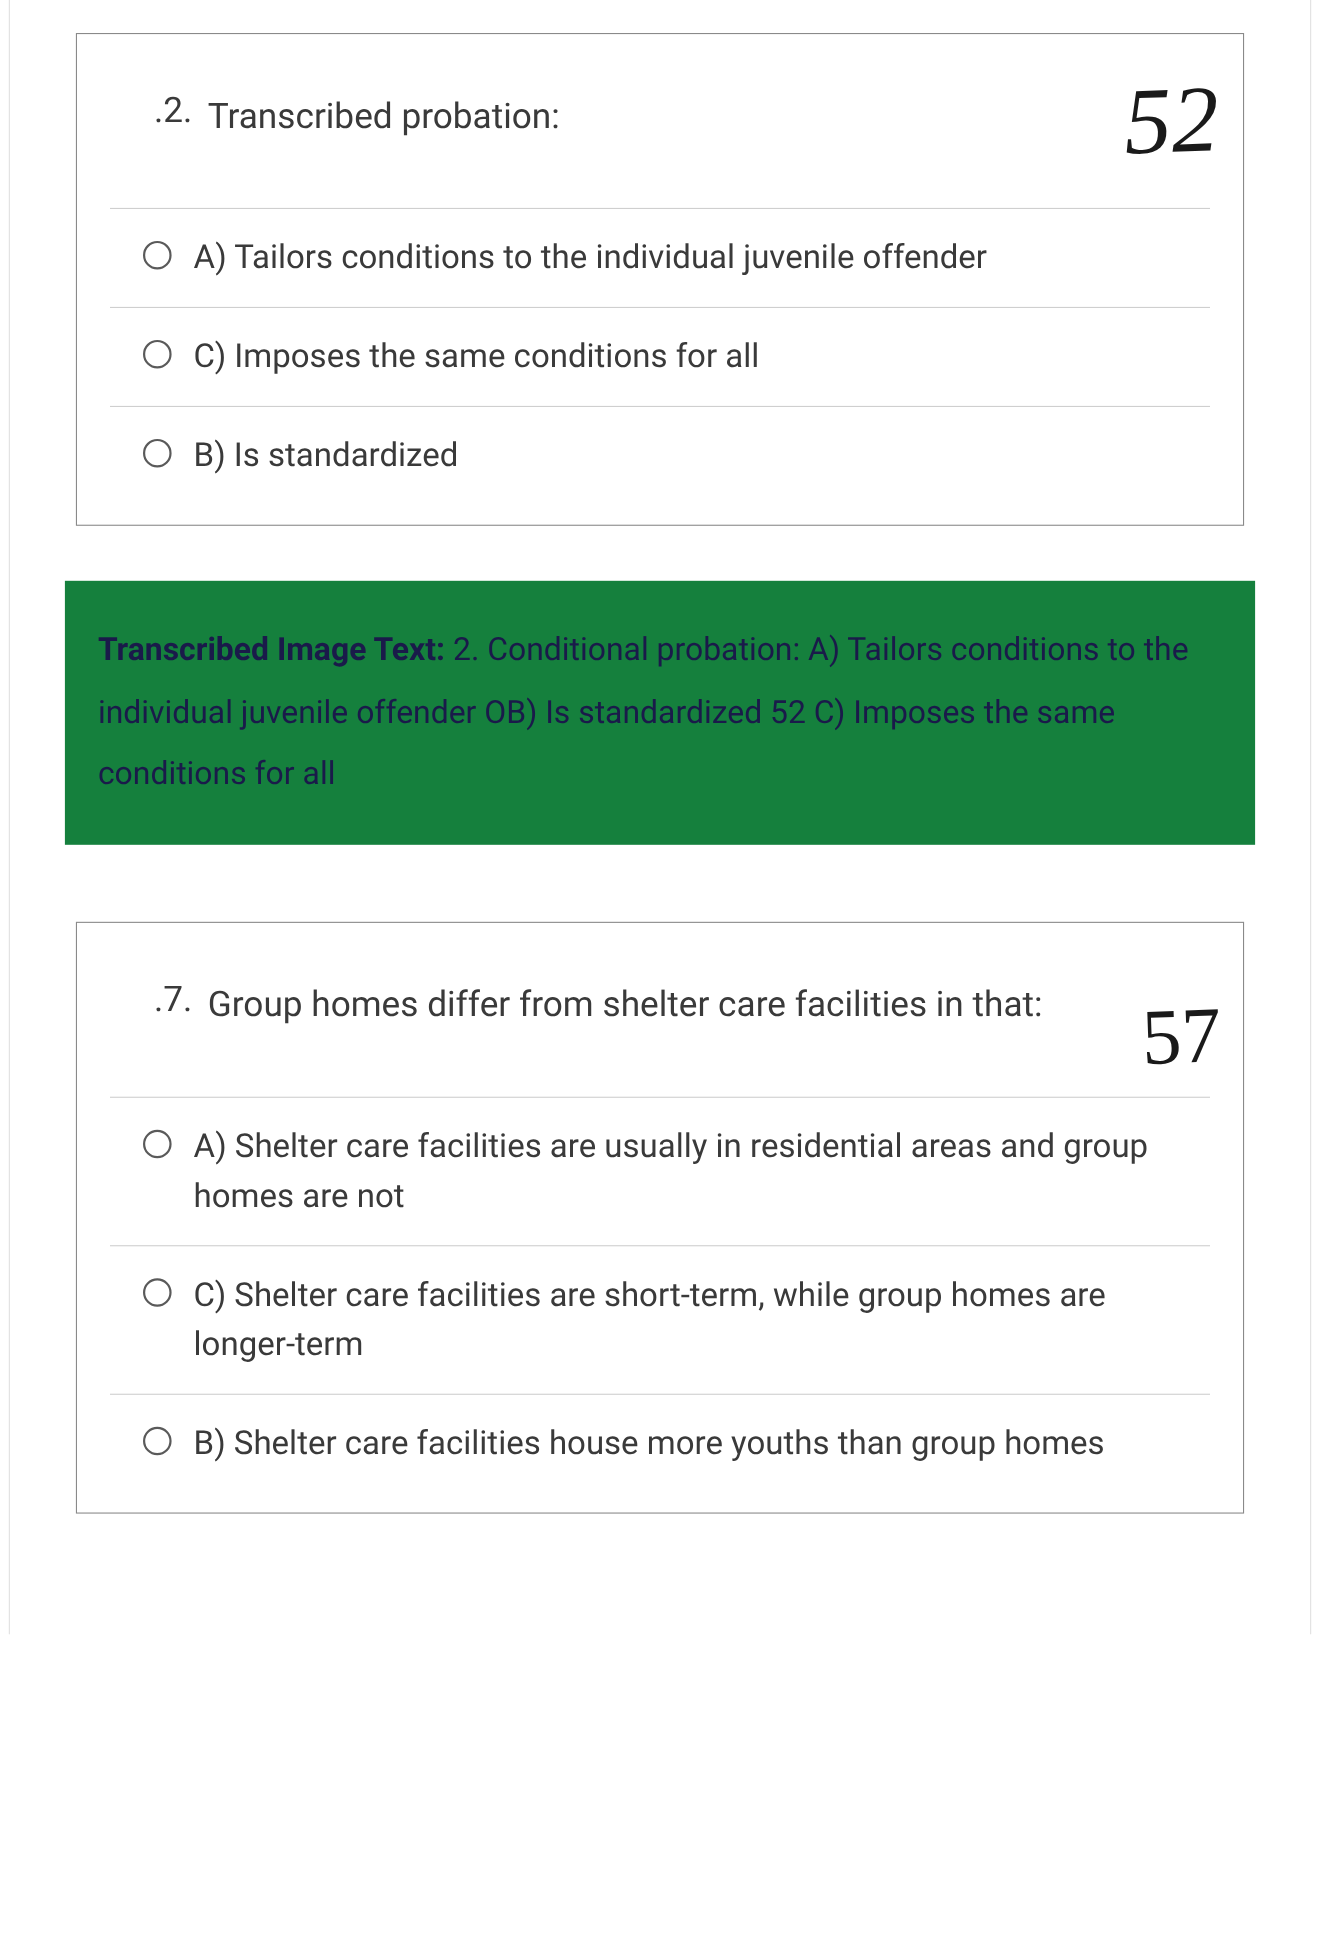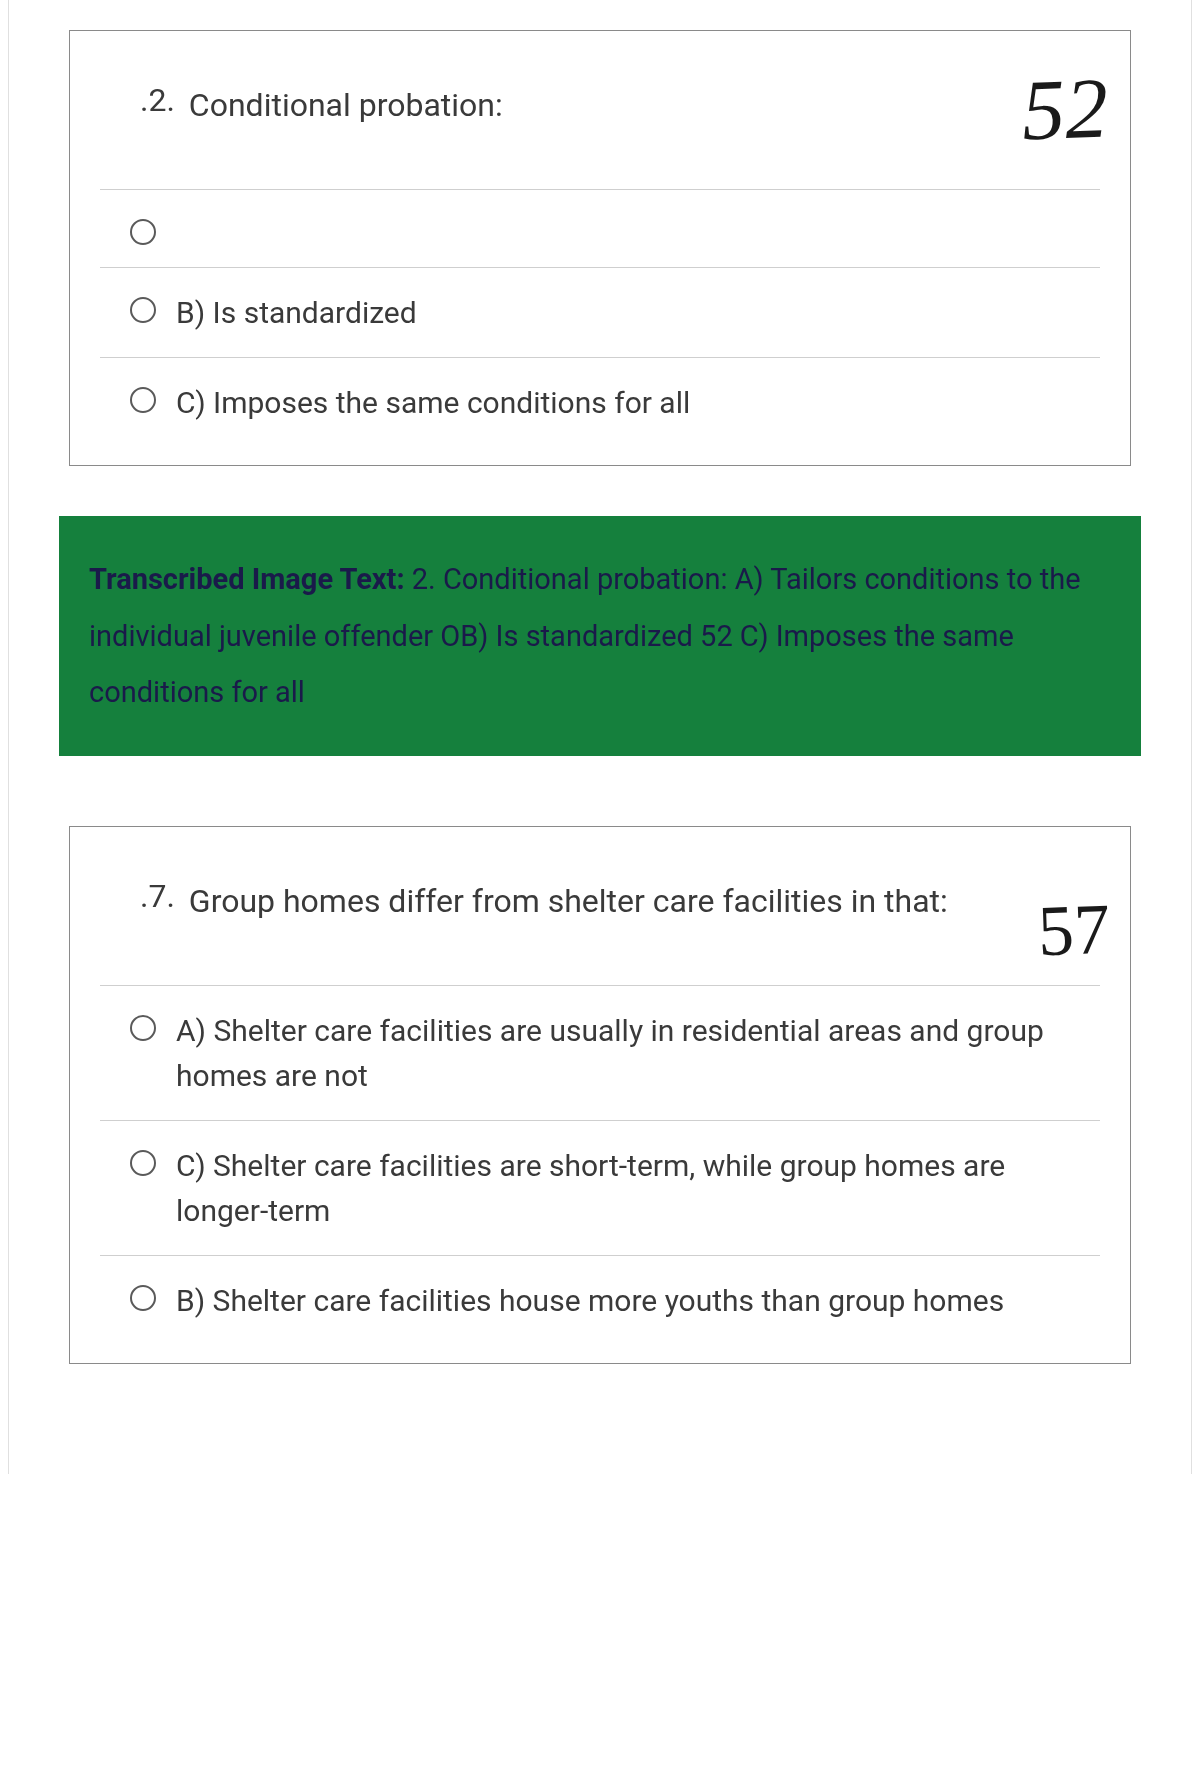--- a/index.html
+++ b/index.html
@@ -119,34 +119,35 @@
   </style>
 </head>
 <body>
 
 <div class="container">
 
   <div class="question-card">
     <div class="question-header">
       <div class="question-flex">
         <span class="question-number">.2.</span>
-        <span class="question-body">Conditional probation:</span>
+        <span class="question-body">Transcribed probation:</span>
       </div>
       <span class="handwritten hw-52">52</span>
     </div>
     <div class="option-row">
       <div class="radio-circle"></div>
+      <div class="option-text">A) Tailors conditions to the individual juvenile offender</div>
+    </div>
+    <div class="option-row">
+      <div class="radio-circle"></div>
+      <div class="option-text">C) Imposes the same conditions for all</div>
     </div>
     <div class="option-row">
       <div class="radio-circle"></div>
       <div class="option-text">B) Is standardized</div>
-    </div>
-    <div class="option-row">
-      <div class="radio-circle"></div>
-      <div class="option-text">C) Imposes the same conditions for all</div>
     </div>
   </div>
 
   <div class="transcribed-box">
     <span class="transcribed-text">
       <span class="transcribed-label">Transcribed Image Text:</span><span> 2. Conditional probation: A) Tailors conditions to the individual juvenile offender OB) Is standardized 52 C) Imposes the same conditions for all</span>
     </span>
   </div>
 
   <div class="question-card q7-card">

